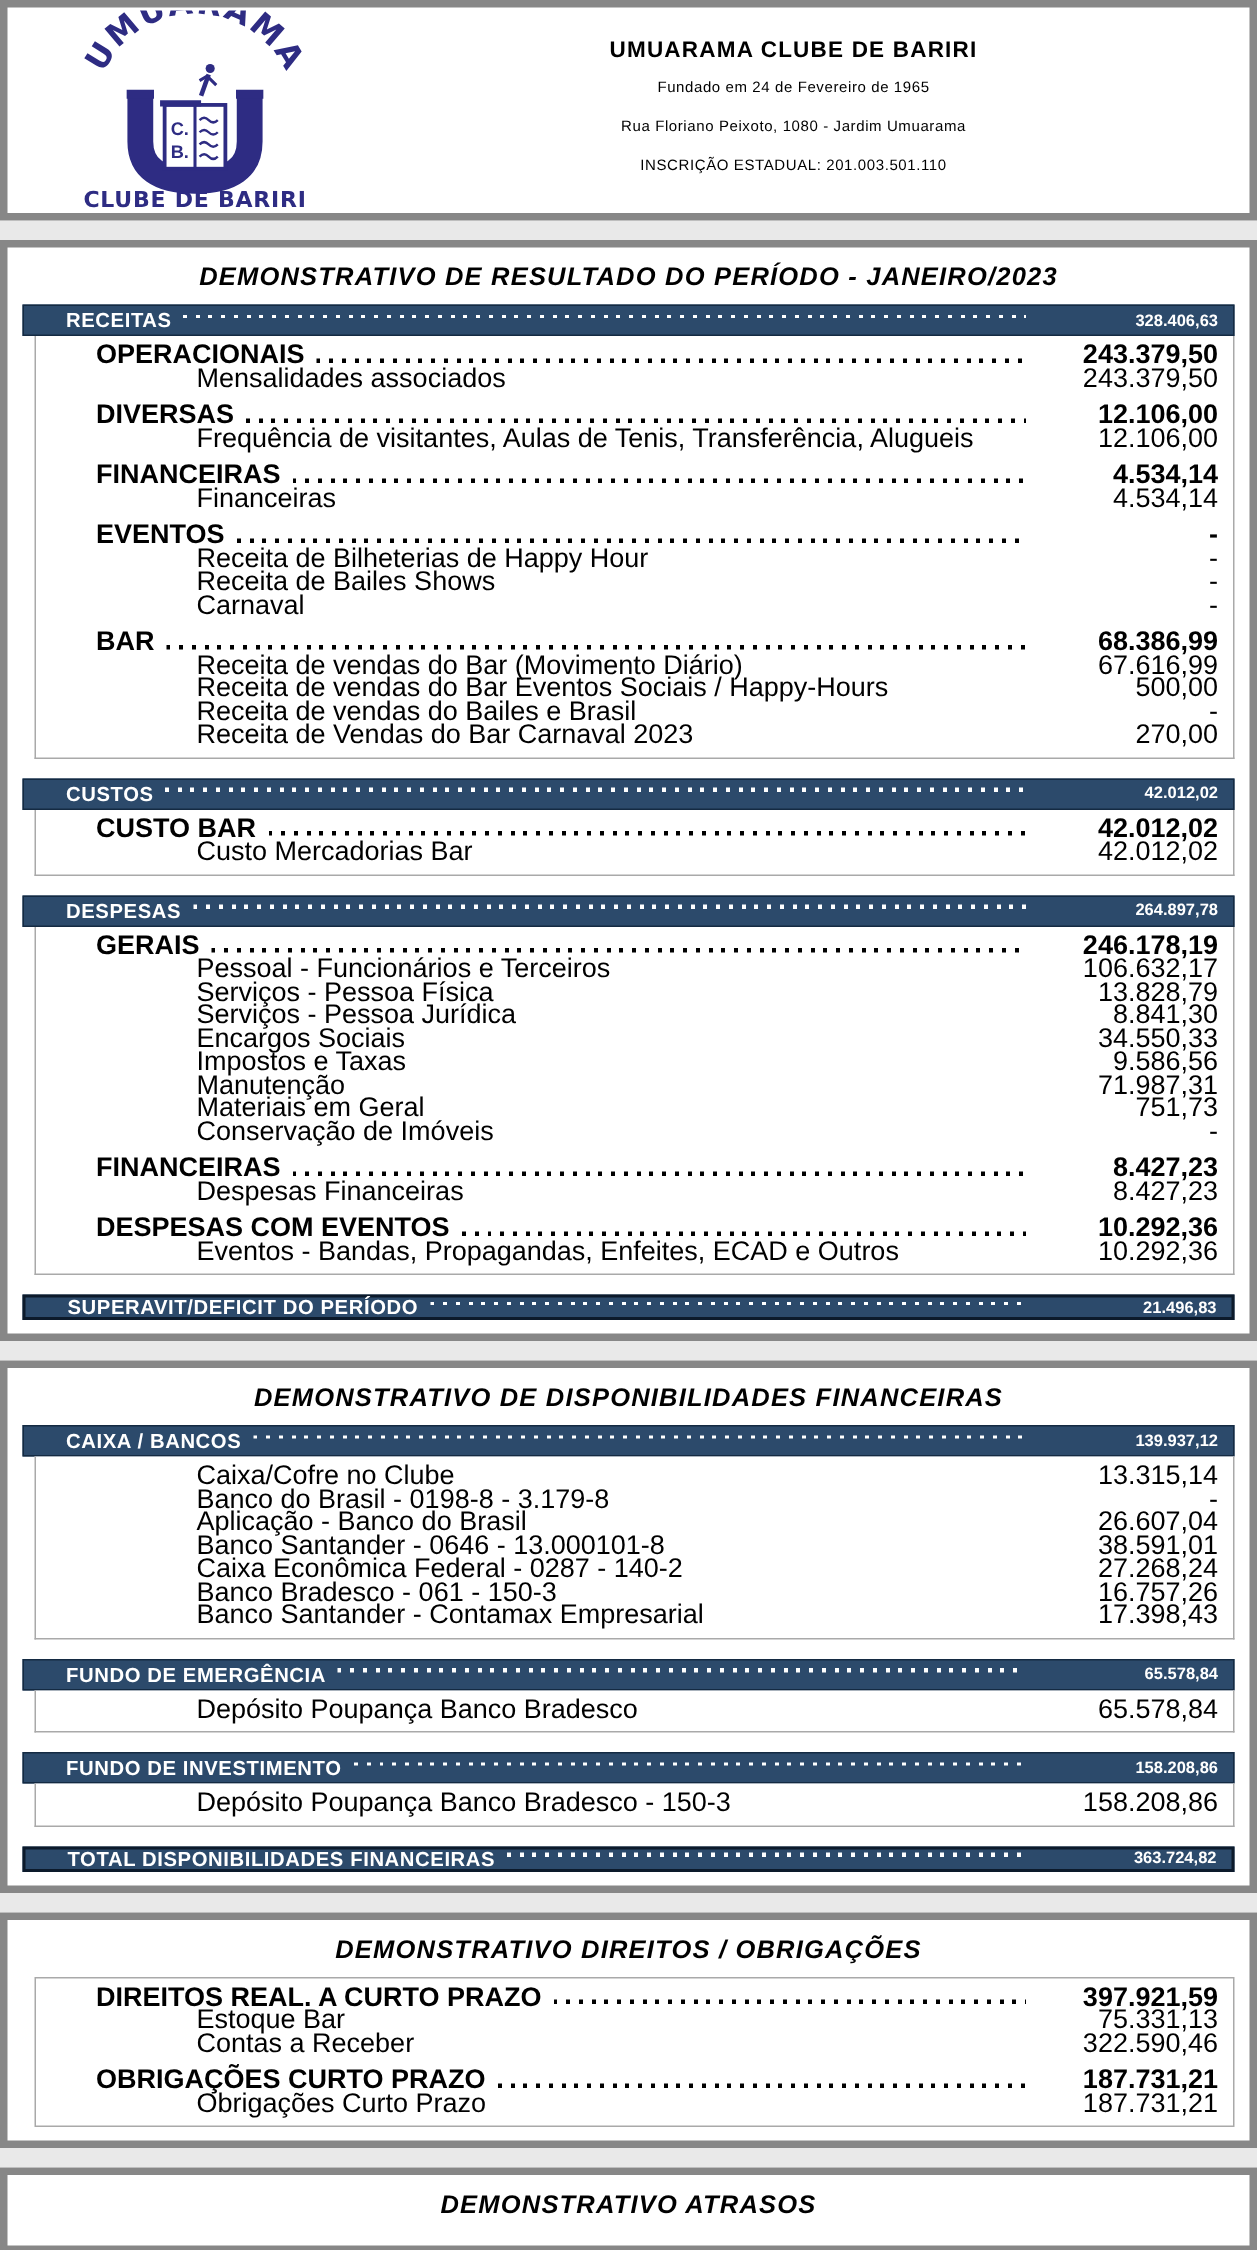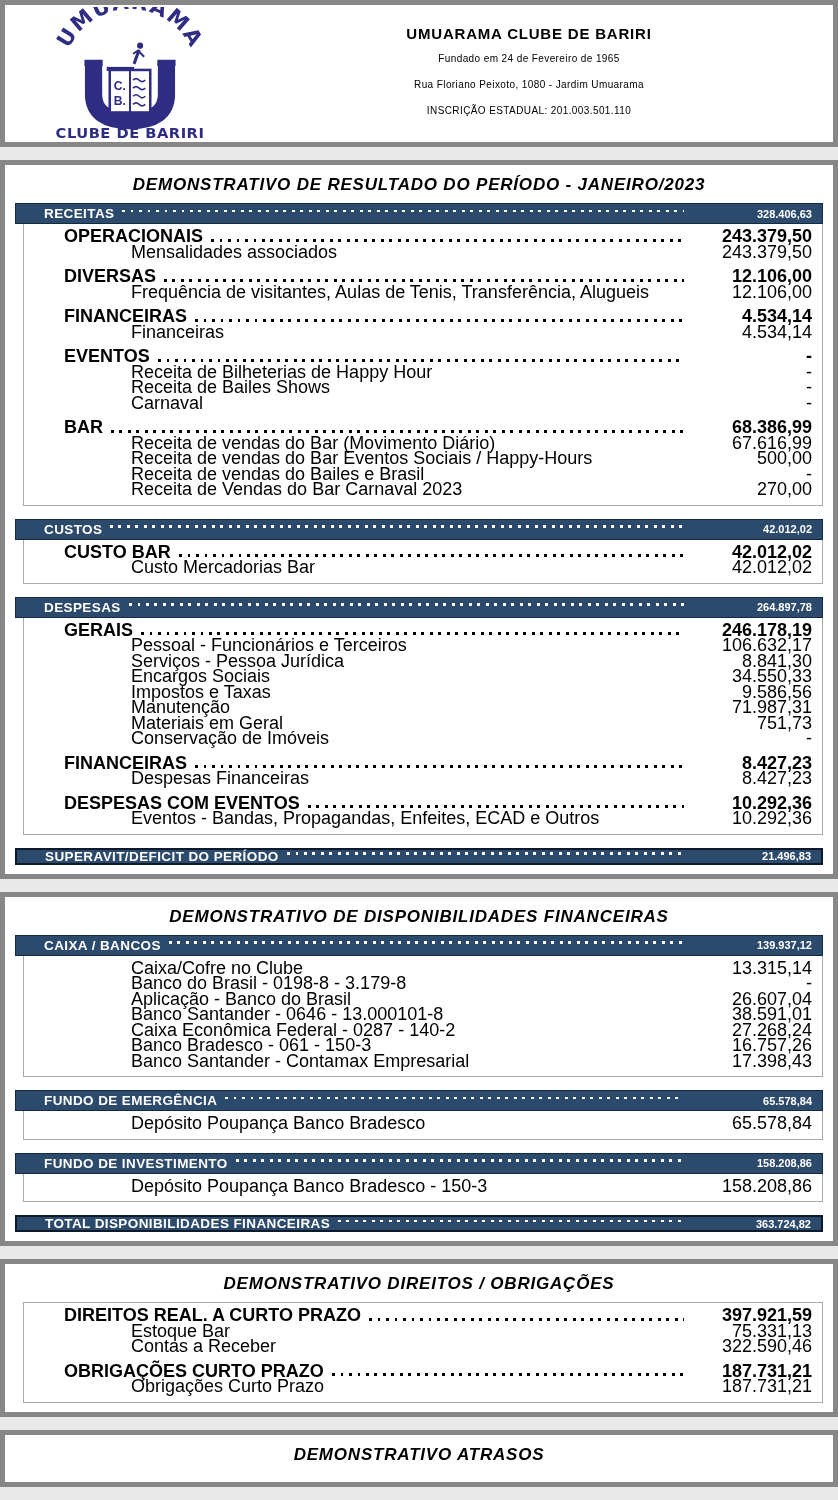--- a/index.html
+++ b/index.html
@@ -221,20 +221,25 @@
               <span class="lbl">GERAIS</span>
               <span class="dots"></span>
               <span class="val">246.178,19</span>
             </div>
             <div class="row item">
               <span class="lbl">Pessoal - Funcionários e Terceiros</span>
               <span class="fill"></span>
               <span class="val">106.632,17</span>
             </div>
             <div class="row item">
+              <span class="lbl">Serviços - Pessoa Física</span>
+              <span class="fill"></span>
+              <span class="val">13.828,79</span>
+            </div>
+            <div class="row item">
               <span class="lbl">Serviços - Pessoa Jurídica</span>
               <span class="fill"></span>
               <span class="val">8.841,30</span>
             </div>
             <div class="row item">
               <span class="lbl">Encargos Sociais</span>
               <span class="fill"></span>
               <span class="val">34.550,33</span>
             </div>
             <div class="row item">

